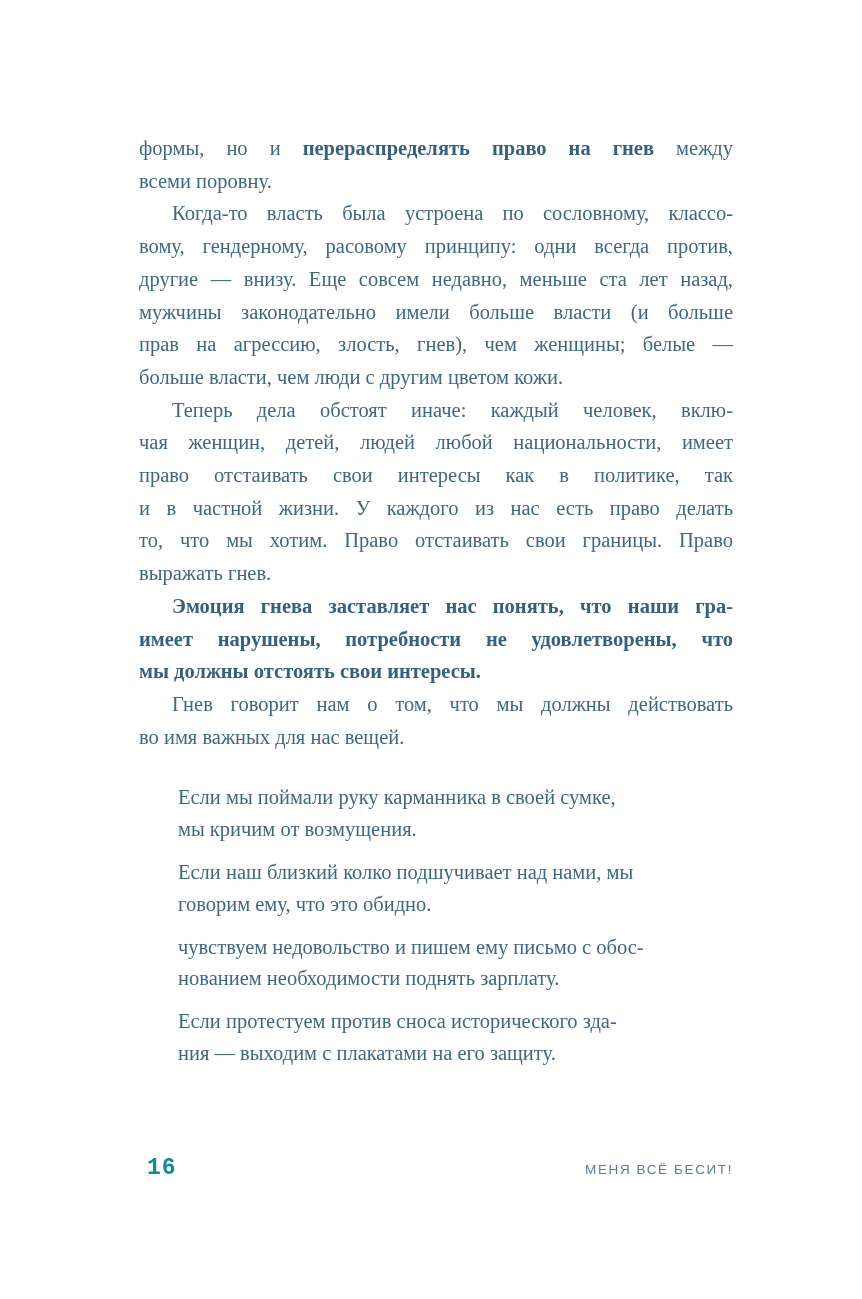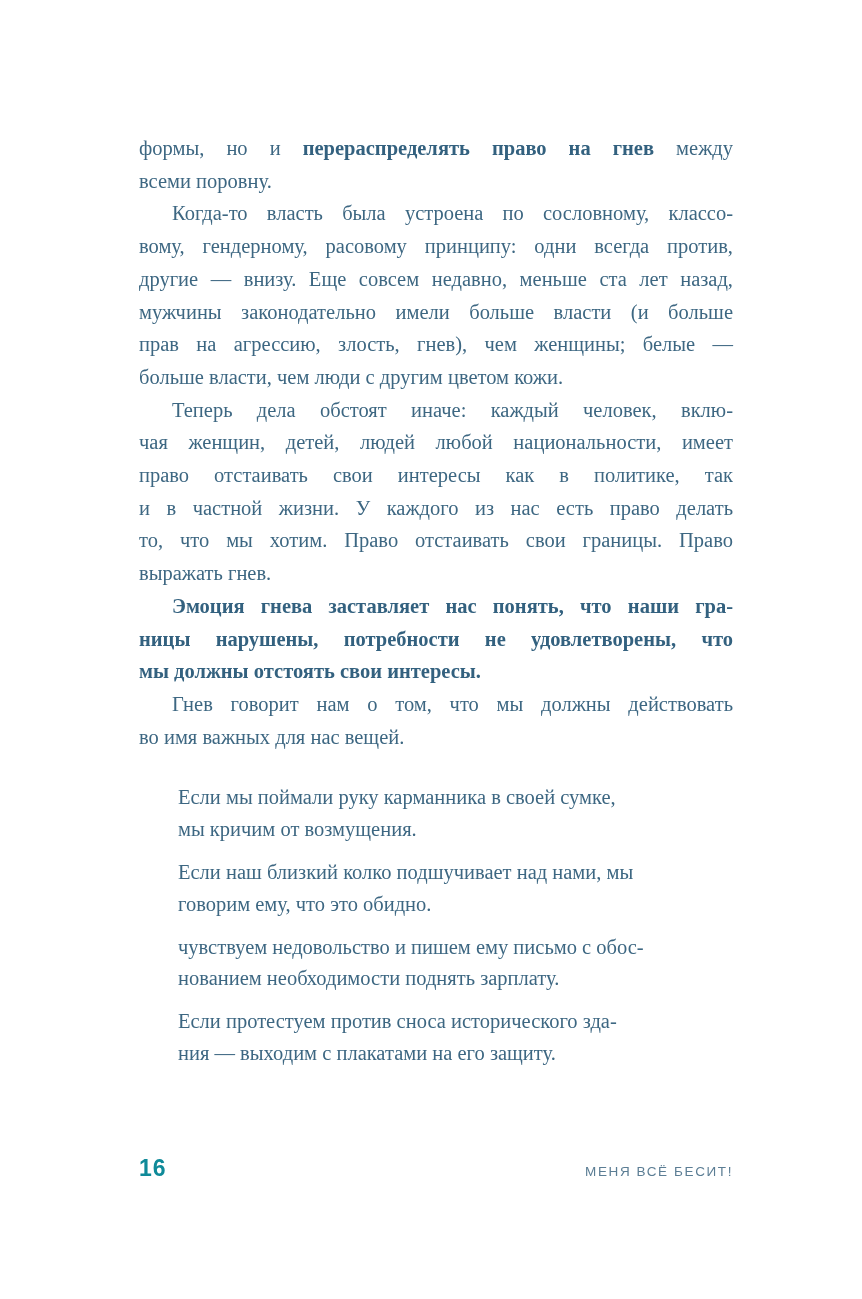--- a/index.html
+++ b/index.html
@@ -59,25 +59,26 @@
   .footer{
     position:absolute;
     left:139px;
     right:129px;
     top:1155px;
     display:flex;
     justify-content:space-between;
     align-items:baseline;
   }
   .page-num{
-    font-family:Liberation Sans, sans-serif;
+    font-family:Liberation Mono, monospace;
     font-weight:bold;
     font-size:23px;
     color:var(--teal);
     letter-spacing:1px;
+    margin-left:8px;
   }
   .running-title{
     font-family:"Liberation Sans","DejaVu Sans",sans-serif;
     font-size:13.5px;
     letter-spacing:1.6px;
     color:var(--footer);
   }
 </style>
 </head>
 <body>
@@ -101,21 +102,21 @@
         <div class="para">
           <div class="line indent"><span>Теперь дела обстоят иначе: каждый человек, вклю-</span></div>
           <div class="line"><span>чая женщин, детей, людей любой национальности, имеет</span></div>
           <div class="line"><span>право отстаивать свои интересы как в политике, так</span></div>
           <div class="line"><span>и в частной жизни. У каждого из нас есть право делать</span></div>
           <div class="line"><span>то, что мы хотим. Право отстаивать свои границы. Право</span></div>
           <div class="line final"><span>выражать гнев.</span></div>
         </div>
         <div class="para bold">
           <div class="line indent"><span>Эмоция гнева заставляет нас понять, что наши гра-</span></div>
-          <div class="line"><span>ницы нарушены, потребности не удовлетворены, что</span></div>
+          <div class="line"><span>имеет нарушены, потребности не удовлетворены, что</span></div>
           <div class="line final"><span>мы должны отстоять свои интересы.</span></div>
         </div>
         <div class="para">
           <div class="line indent"><span>Гнев говорит нам о том, что мы должны действовать</span></div>
           <div class="line final"><span>во имя важных для нас вещей.</span></div>
         </div>
       </div>
     <div id="examples" class="examples">
         <div class="example">
           <div class="line">Если мы поймали руку карманника в своей сумке,</div>

